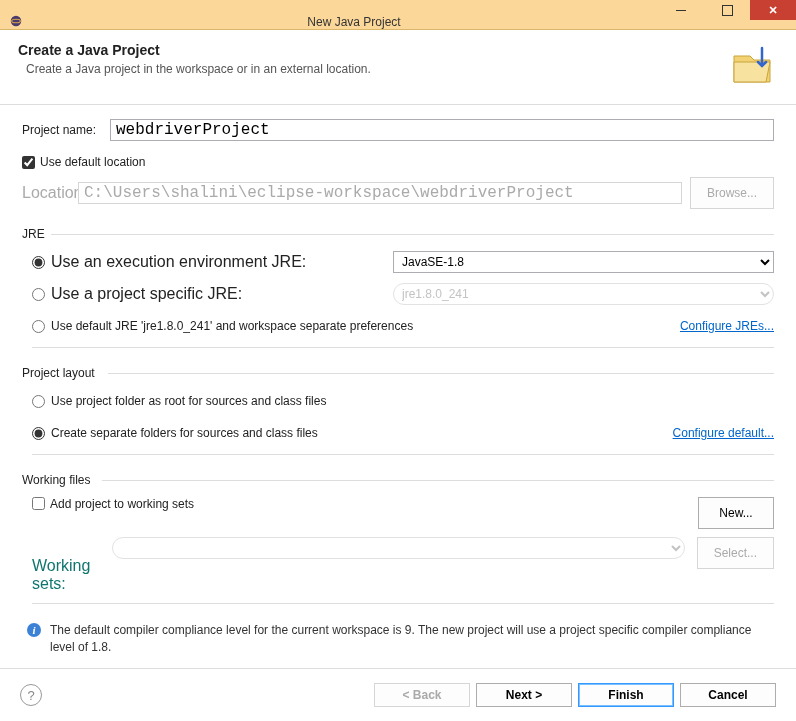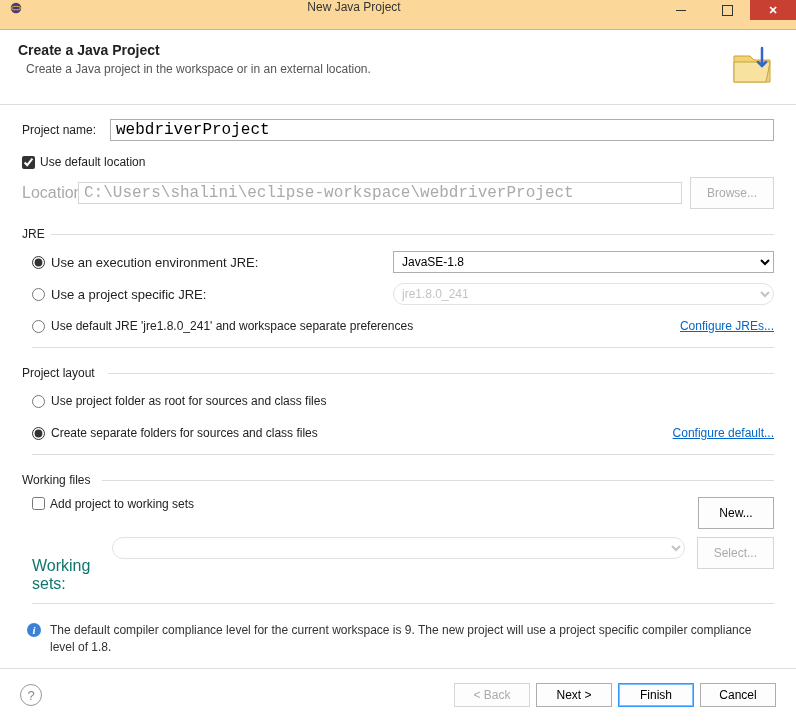--- a/index.html
+++ b/index.html
@@ -1,18 +1,18 @@
 <!DOCTYPE html>
 <html><head>
   <meta charset="utf-8">
   <style>
     * { box-sizing: border-box; margin: 0; padding: 0; }
     body { font-family: "Segoe UI", Tahoma, sans-serif; font-size: 12px; background: #fff; width: 796px; height: 721px; overflow: hidden; }
     
-    .titlebar { height: 30px; background: #fbd89a; border-bottom: 1px solid #d8b76a; display: flex; align-items: flex-start; padding-left: 8px; position: relative; }
+    .titlebar { height: 30px; background: #fbd89a; border-bottom: 1px solid #d8b76a; display: flex; align-items: flex-end; padding-left: 8px; position: relative; }
     .titlebar-icon { width: 16px; height: 16px; margin-right: 8px; display: flex; align-items: center; justify-content: center; }
     .titlebar-icon svg { width: 14px; height: 14px; }
     .titlebar-title { flex: 1; text-align: center; font-size: 12px; color: #333; padding-right: 120px; }
     .titlebar-buttons { position: absolute; right: 0; top: 0; display: flex; height: 20px; }
     .titlebar-btn { width: 46px; height: 20px; display: flex; align-items: center; justify-content: center; font-size: 12px; cursor: pointer; }
     .titlebar-btn.min::before { content: ""; width: 10px; border-top: 1px solid #333; display: block; }
     .titlebar-btn.max::before { content: ""; width: 9px; height: 9px; border: 1px solid #333; display: block; }
     .titlebar-btn.close { background: #c84031; color: #fff; width: 46px; }
     .titlebar-btn.close::before { content: "✕"; font-size: 11px; font-weight: bold; }
     
@@ -41,37 +41,37 @@
     
     .group-label { font-size: 12px; color: #222; margin-bottom: 10px; position: relative; }
     .group-label::after { content: ""; position: absolute; left: 28px; right: 0; top: 50%; border-top: 1px solid #ddd; }
     .group-label.pl::after { left: 86px; }
     .group-label.ws::after { left: 80px; }
     .group-label span { background: #fff; position: relative; z-index: 1; padding-right: 6px; }
     
     .group-body { padding-left: 10px; margin-bottom: 18px; }
     .radio-row { display: flex; align-items: center; margin-bottom: 10px; min-height: 22px; }
     .radio { width: 13px; height: 13px; margin-right: 6px; accent-color: #333; }
-    .radio-label { flex: 0 0 342px; font-size: 13px; color: #222; }
+    .radio-label { flex: 0 0 342px; font-size: 16px; color: #222; }
     .select { flex: 1; border: 1px solid #abadb3; height: 22px; font-size: 12px; font-family: inherit; padding: 0 4px; background: #fff; }
     .select.disabled { color: #aaa; border-color: #d6d6d6; border-radius: 11px; }
     .link { color: #0066cc; text-decoration: underline; cursor: pointer; font-size: 12px; margin-left: auto; }
     
     .ws-row { display: flex; margin-bottom: 8px; }
     .ws-label { width: 80px; color: #0f766e; font-size: 16px; margin-top: 20px; }
     .ws-btn { min-width: 76px; margin-left: 12px; }
     
     .info-row { display: flex; align-items: flex-start; margin-top: 18px; padding: 0 4px; }
     .info-icon { width: 16px; height: 16px; margin-right: 8px; flex-shrink: 0; }
     .info-text { font-size: 12px; color: #333; line-height: 1.4; }
     
     .footer { position: absolute; bottom: 0; left: 0; right: 0; border-top: 1px solid #ddd; padding: 14px 20px; display: flex; align-items: center; }
     .help-icon { width: 22px; height: 22px; border: 1.5px solid #999; border-radius: 50%; display: flex; align-items: center; justify-content: center; color: #888; font-size: 13px; cursor: pointer; }
     .footer-buttons { margin-left: auto; display: flex; gap: 6px; }
-    .footer-btn { border: 1px solid #adadad; background: #fdfdfd; padding: 4px 0; font-size: 12px; font-family: inherit; cursor: pointer; width: 76px; height: 24px; }
+    .footer-btn { border: 1px solid #adadad; background: #fdfdfd; padding: 4px 0; font-size: 12px; font-family: inherit; cursor: pointer; width: 96px; height: 24px; font-weight: bold; }
     .footer-btn.highlight { border: 1px solid #3399ff; box-shadow: 0 0 0 1px #7abfff inset; }
     .footer-btn.disabled { color: #aaa; border-color: #d6d6d6; cursor: default; }
     
     .group-line { border-top: 1px solid #ddd; margin: 10px 0 0 0; }
   </style>
 </head>
 <body>
 
 <div class="titlebar">
   <div class="titlebar-icon">

